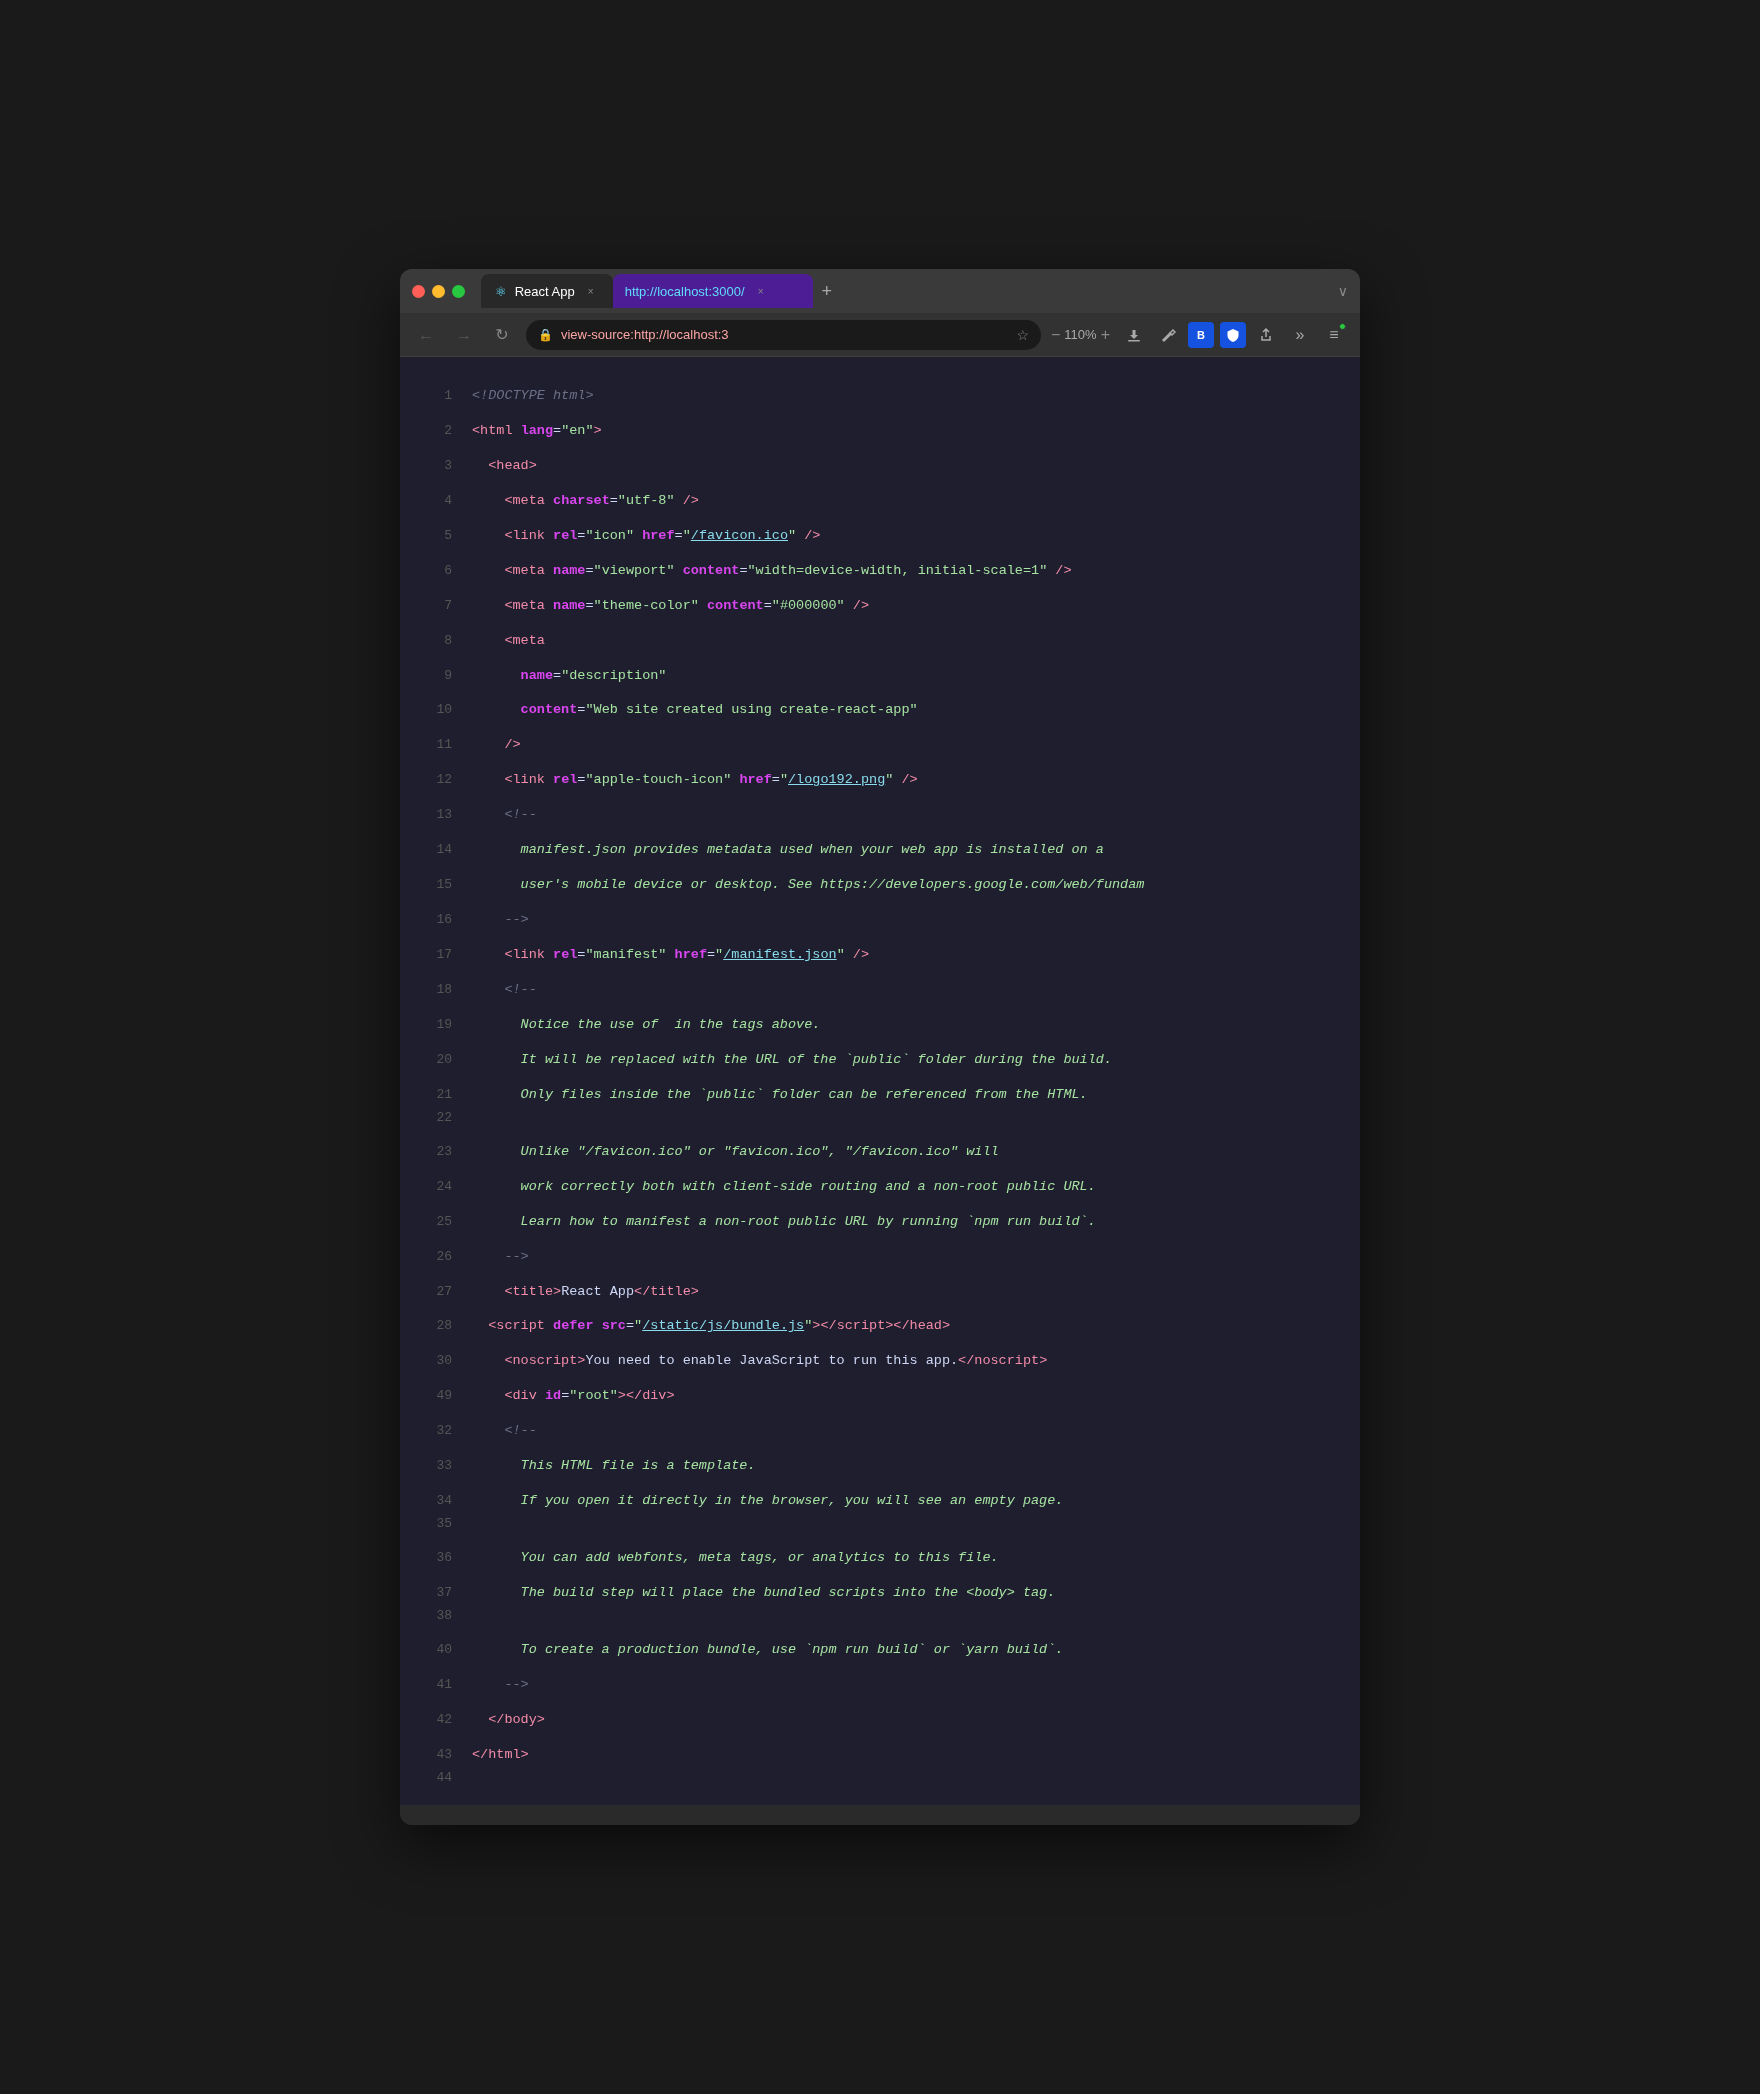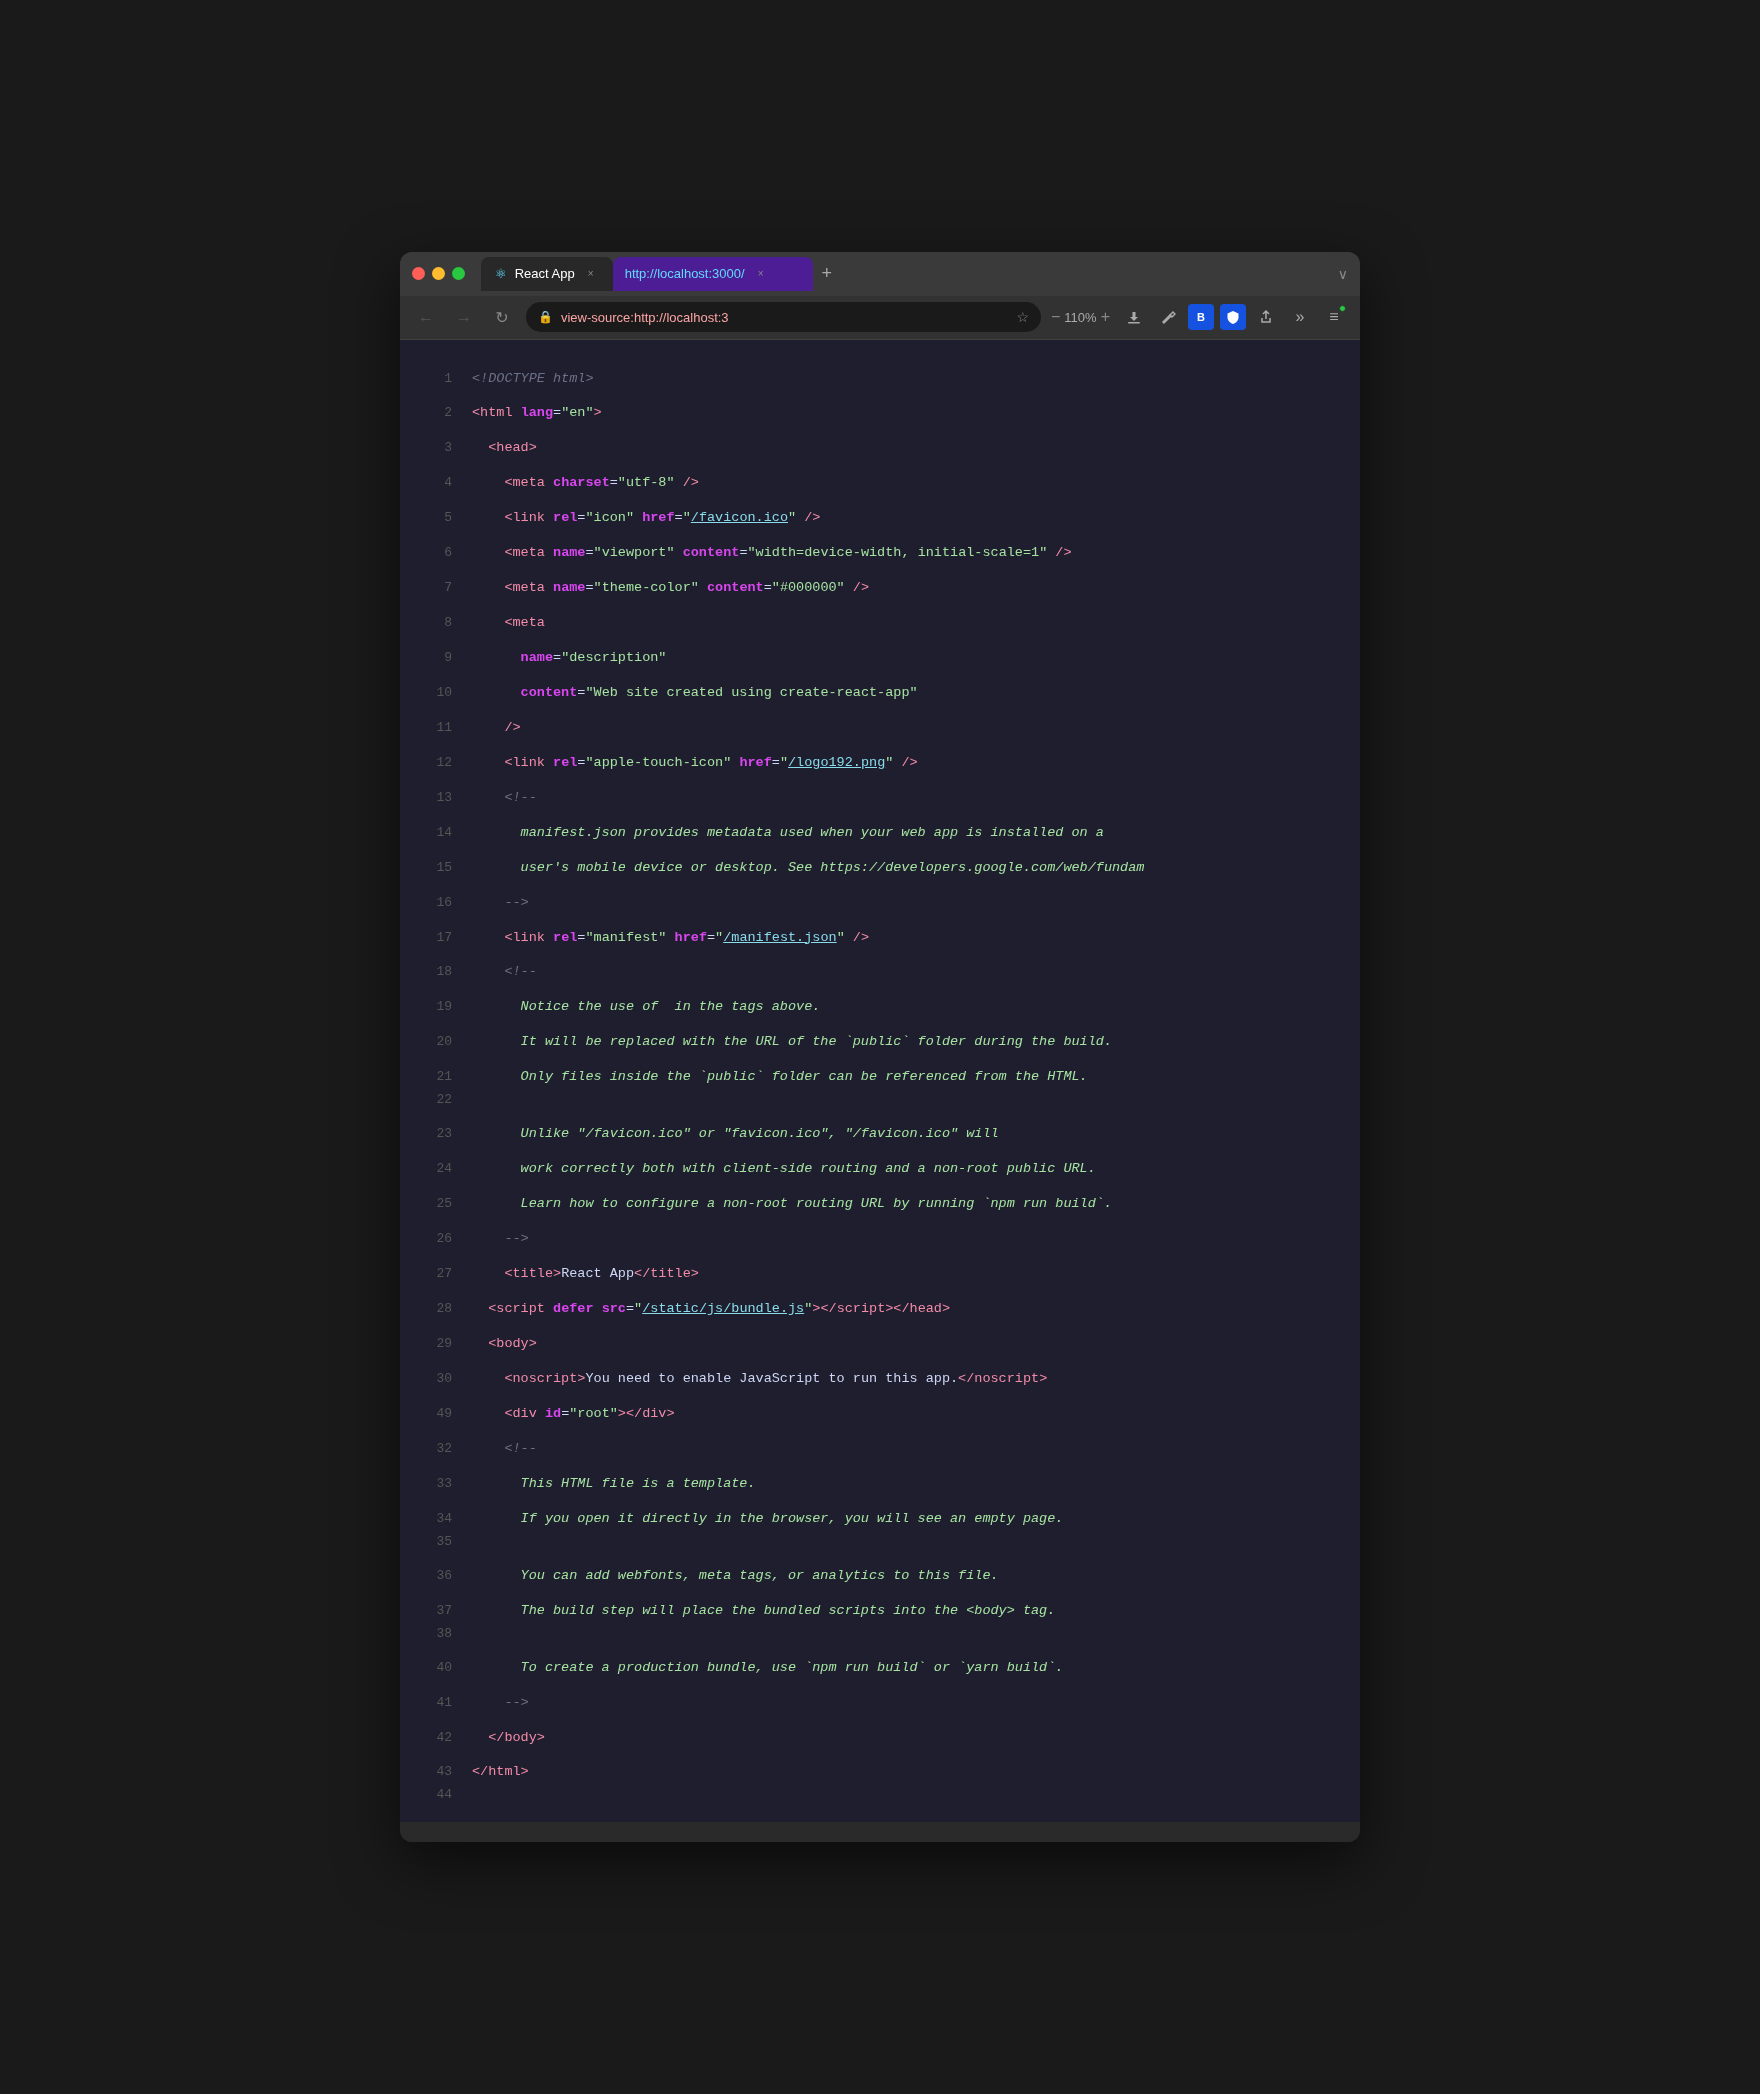--- a/index.html
+++ b/index.html
@@ -512,42 +512,38 @@
       <span class="line-content">      <span class="c-comment-green">Unlike "/favicon.ico" or "favicon.ico", "/favicon.ico" will</span></span>
     </div>
 
     <div class="code-line">
       <span class="line-num">24</span>
       <span class="line-content">      <span class="c-comment-green">work correctly both with client-side routing and a non-root public URL.</span></span>
     </div>
 
     <div class="code-line">
       <span class="line-num">25</span>
-      <span class="line-content">      <span class="c-comment-green">Learn how to configure a non-root routing URL by running `npm run build`.</span></span>
+      <span class="line-content">      <span class="c-comment-green">Learn how to manifest a non-root public URL by running `npm run build`.</span></span>
     </div>
 
     <div class="code-line">
       <span class="line-num">26</span>
       <span class="line-content">    <span class="c-comment">--&gt;</span></span>
     </div>
 
     <div class="code-line">
       <span class="line-num">27</span>
       <span class="line-content">    <span class="c-tag">&lt;</span><span class="c-tagname">title</span><span class="c-tag">&gt;</span><span class="c-text">React App</span><span class="c-tag">&lt;/</span><span class="c-tagname">title</span><span class="c-tag">&gt;</span></span>
     </div>
 
     <div class="code-line">
       <span class="line-num">28</span>
       <span class="line-content">  <span class="c-tag">&lt;</span><span class="c-tagname">script</span> <span class="c-attr">defer</span> <span class="c-attr">src</span>=<span class="c-attrval">"<span class="c-link">/static/js/bundle.js</span>"</span><span class="c-tag">&gt;&lt;/</span><span class="c-tagname">script</span><span class="c-tag">&gt;&lt;/</span><span class="c-tagname">head</span><span class="c-tag">&gt;</span></span>
     </div>
 
-    <div class="code-line">
-      <span class="line-num">29</span>
-      <span class="line-content">  <span class="c-tag">&lt;</span><span class="c-tagname">body</span><span class="c-tag">&gt;</span></span>
-    </div>
 
     <div class="code-line">
       <span class="line-num">30</span>
       <span class="line-content">    <span class="c-tag">&lt;</span><span class="c-tagname">noscript</span><span class="c-tag">&gt;</span><span class="c-text">You need to enable JavaScript to run this app.</span><span class="c-tag">&lt;/</span><span class="c-tagname">noscript</span><span class="c-tag">&gt;</span></span>
     </div>
 
     <div class="code-line">
       <span class="line-num">49</span>
       <span class="line-content">    <span class="c-tag">&lt;</span><span class="c-tagname">div</span> <span class="c-attr">id</span>=<span class="c-attrval">"root"</span><span class="c-tag">&gt;&lt;/</span><span class="c-tagname">div</span><span class="c-tag">&gt;</span></span>
     </div>

